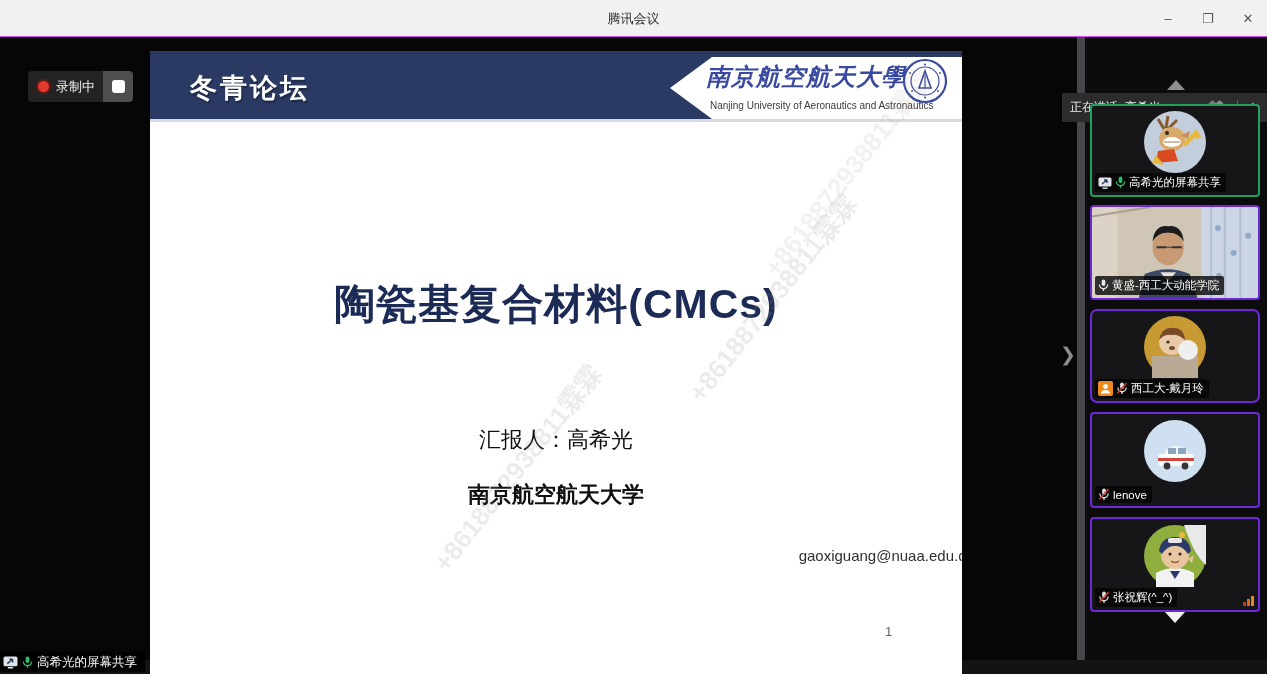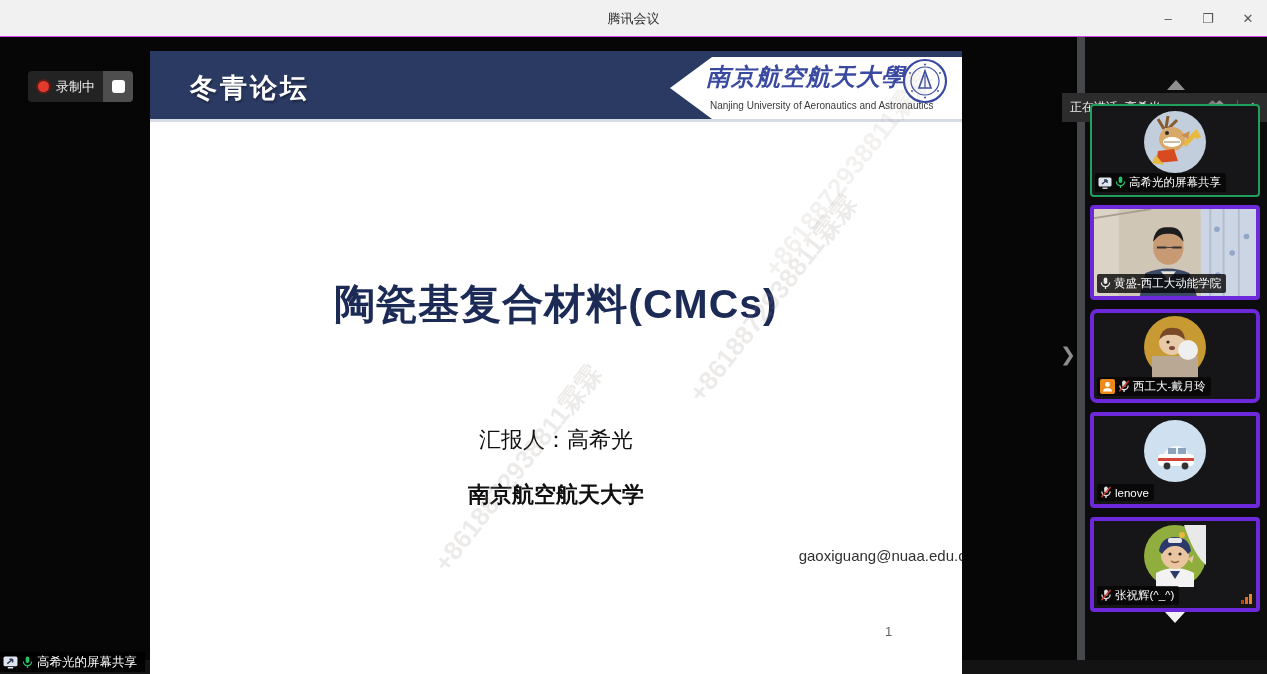--- a/index.html
+++ b/index.html
@@ -67,21 +67,21 @@
   .speaker-bar { position:absolute; left:1062px; top:93px; width:205px; height:29px; background:#2c2c2c;
                  display:flex; align-items:center; }
   .speaker-text { color:#ededed; font-size:12px; padding-left:8px; flex:1; white-space:nowrap; }
   .tm-logo { display:flex; margin-right:6px; }
   .tm-diamond { width:11px; height:11px; background:#7d7d7d; transform:rotate(45deg); border-radius:2px; }
   .tm-diamond.d2 { background:#9a9a9a; margin-left:-4px; opacity:.9; }
   .sp-sep { width:1px; height:15px; background:#5c5c5c; margin:0 6px; }
   .sp-arrow { margin-right:7px; display:flex; }
 
   
-  .thumb { position:absolute; left:1090px; width:170px; background:#161618; border:4px solid #6d28d9;
+  .thumb { position:absolute; left:1090px; width:170px; background:#161618; border:2px solid #6d28d9;
            border-radius:4px; overflow:hidden; }
   .thumb.active { border:2px solid #1fa05c; }
   .t1 { top:104px; height:93px; } .t2 { top:205px; height:95px; }
   .t3 { top:309px; height:94px;border-radius:7px; } .t4 { top:412px; height:96px;text-align:right; } .t5 { top:517px; height:95px; }
   .avatar-wrap { position:absolute; left:0; top:0; right:0; bottom:18px; display:flex; align-items:center; justify-content:center; }
   .name-tag { position:absolute; left:3px; bottom:3px; display:inline-flex; align-items:center; gap:3px;
               background:rgba(5,5,5,.8); color:#fff; font-size:11.5px; padding:2px 5px 2px 3px; border-radius:2px;
               white-space:nowrap; max-width:163px; overflow:hidden; }
   .vid-fill { position:absolute; left:0; top:0; width:100%; height:100%; }
   .signal { position:absolute; right:4px; bottom:4px; display:flex; align-items:flex-end; gap:1px; }

